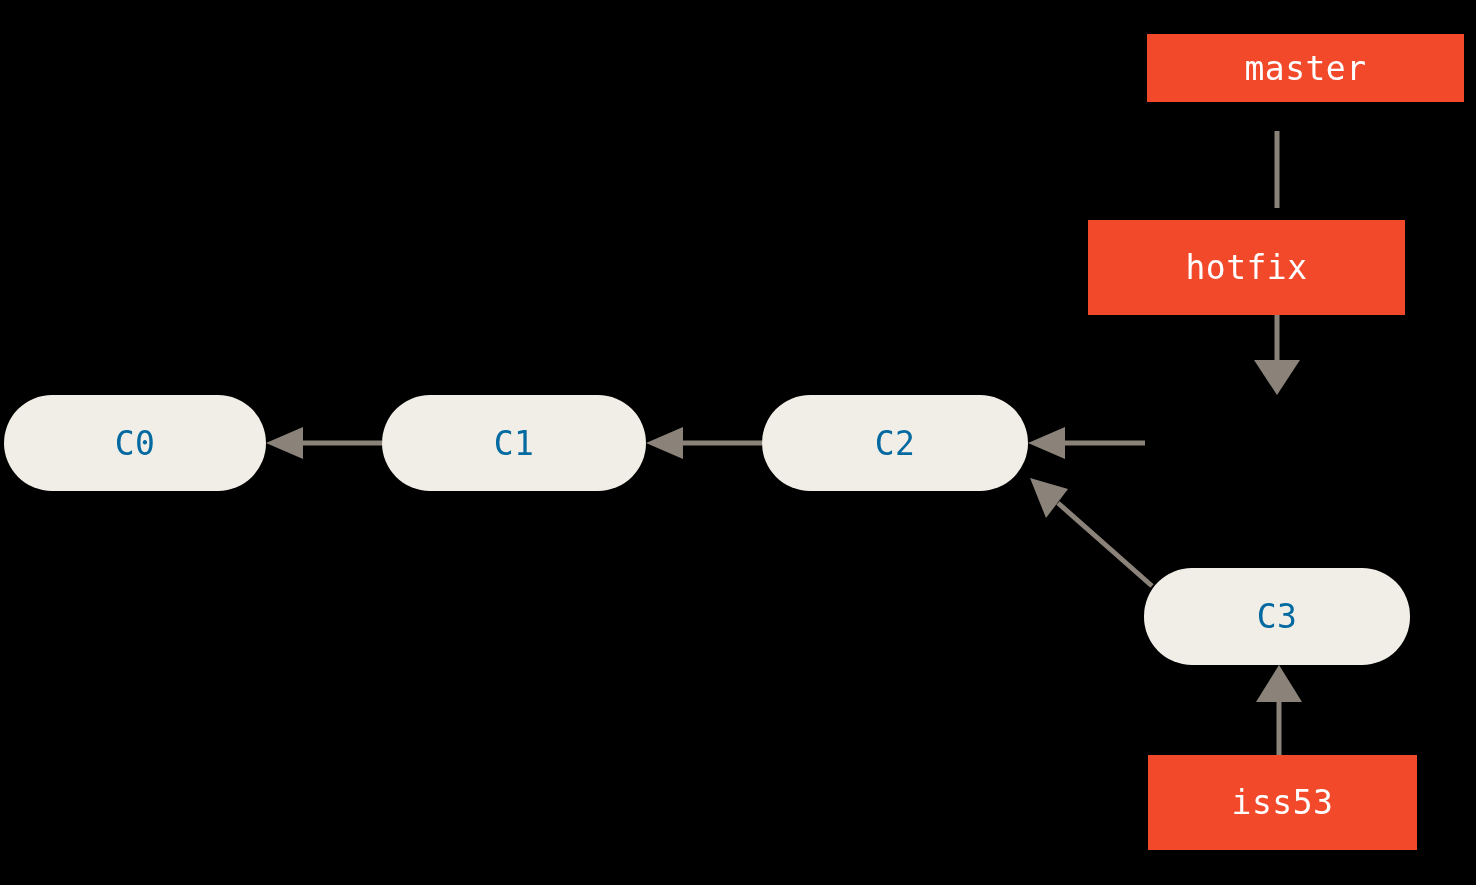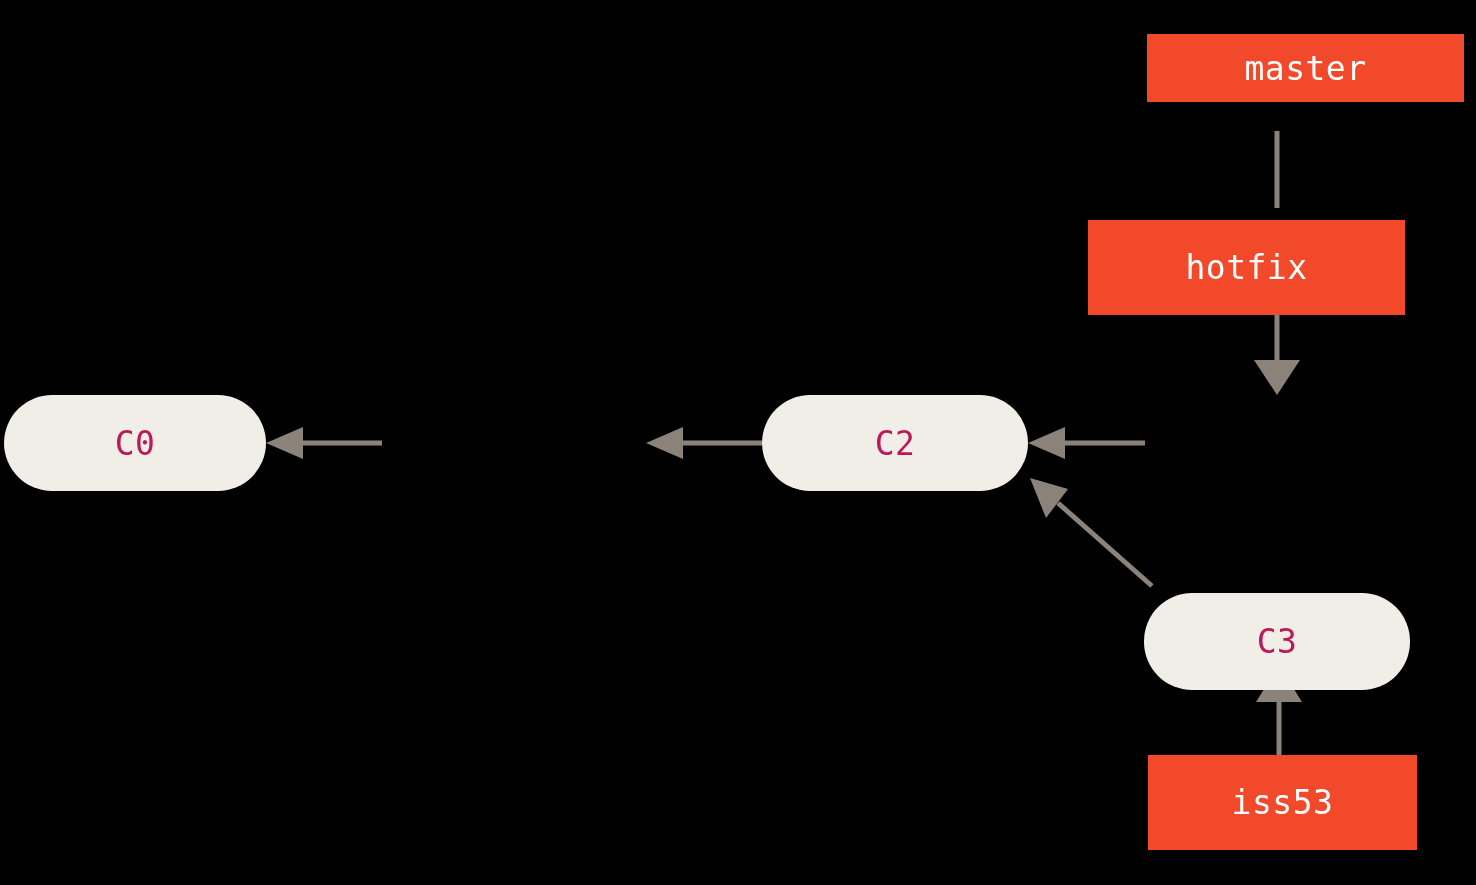--- a/index.html
+++ b/index.html
@@ -26,21 +26,21 @@
     height: 885px;
     pointer-events: none;
   }
   .commit-node {
     position: absolute;
     background: #F0EEE6;
     border-radius: 48px;
     display: flex;
     align-items: center;
     justify-content: center;
-    color: #be185d;
+    color: #0369a1;
     font-family: "DejaVu Sans Mono", monospace;
     font-size: 33px;
     letter-spacing: 0.5px;
     z-index: 2;
   }
   .branch-label {
     position: absolute;
     background: #F2492B;
     display: flex;
     align-items: center;
@@ -91,27 +91,30 @@
     <g>
       <line x1="1279" y1="755" x2="1279" y2="700" stroke="#8B8379" stroke-width="5"></line>
       <polygon points="1279,665 1256,702 1302,702" fill="#8B8379"></polygon>
     </g>
   </svg>
 
   <div class="commit-node" style="left:4px; top:395px; width:262px; height:96px;">
     <span>C0</span>
   </div>
 
+  <div class="commit-node" style="left:382px; top:395px; width:264px; height:96px;">
+    <span>C1</span>
+  </div>
 
   <div class="commit-node" style="left:762px; top:395px; width:266px; height:96px;">
     <span>C2</span>
   </div>
 
 
-  <div class="commit-node" style="left:1144px; top:568px; width:266px; height:97px;margin-top:25px;">
+  <div class="commit-node" style="left:1144px; top:568px; width:266px; height:97px;">
     <span>C3</span>
   </div>
 
   <div class="branch-label" style="left:1147px; top:34px; width:317px; height:68px;">
     <span>master</span>
   </div>
 
   <div class="branch-label" style="left:1088px; top:208px; width:317px; height:95px;margin-top:12px;">
     <span>hotfix</span>
   </div>

